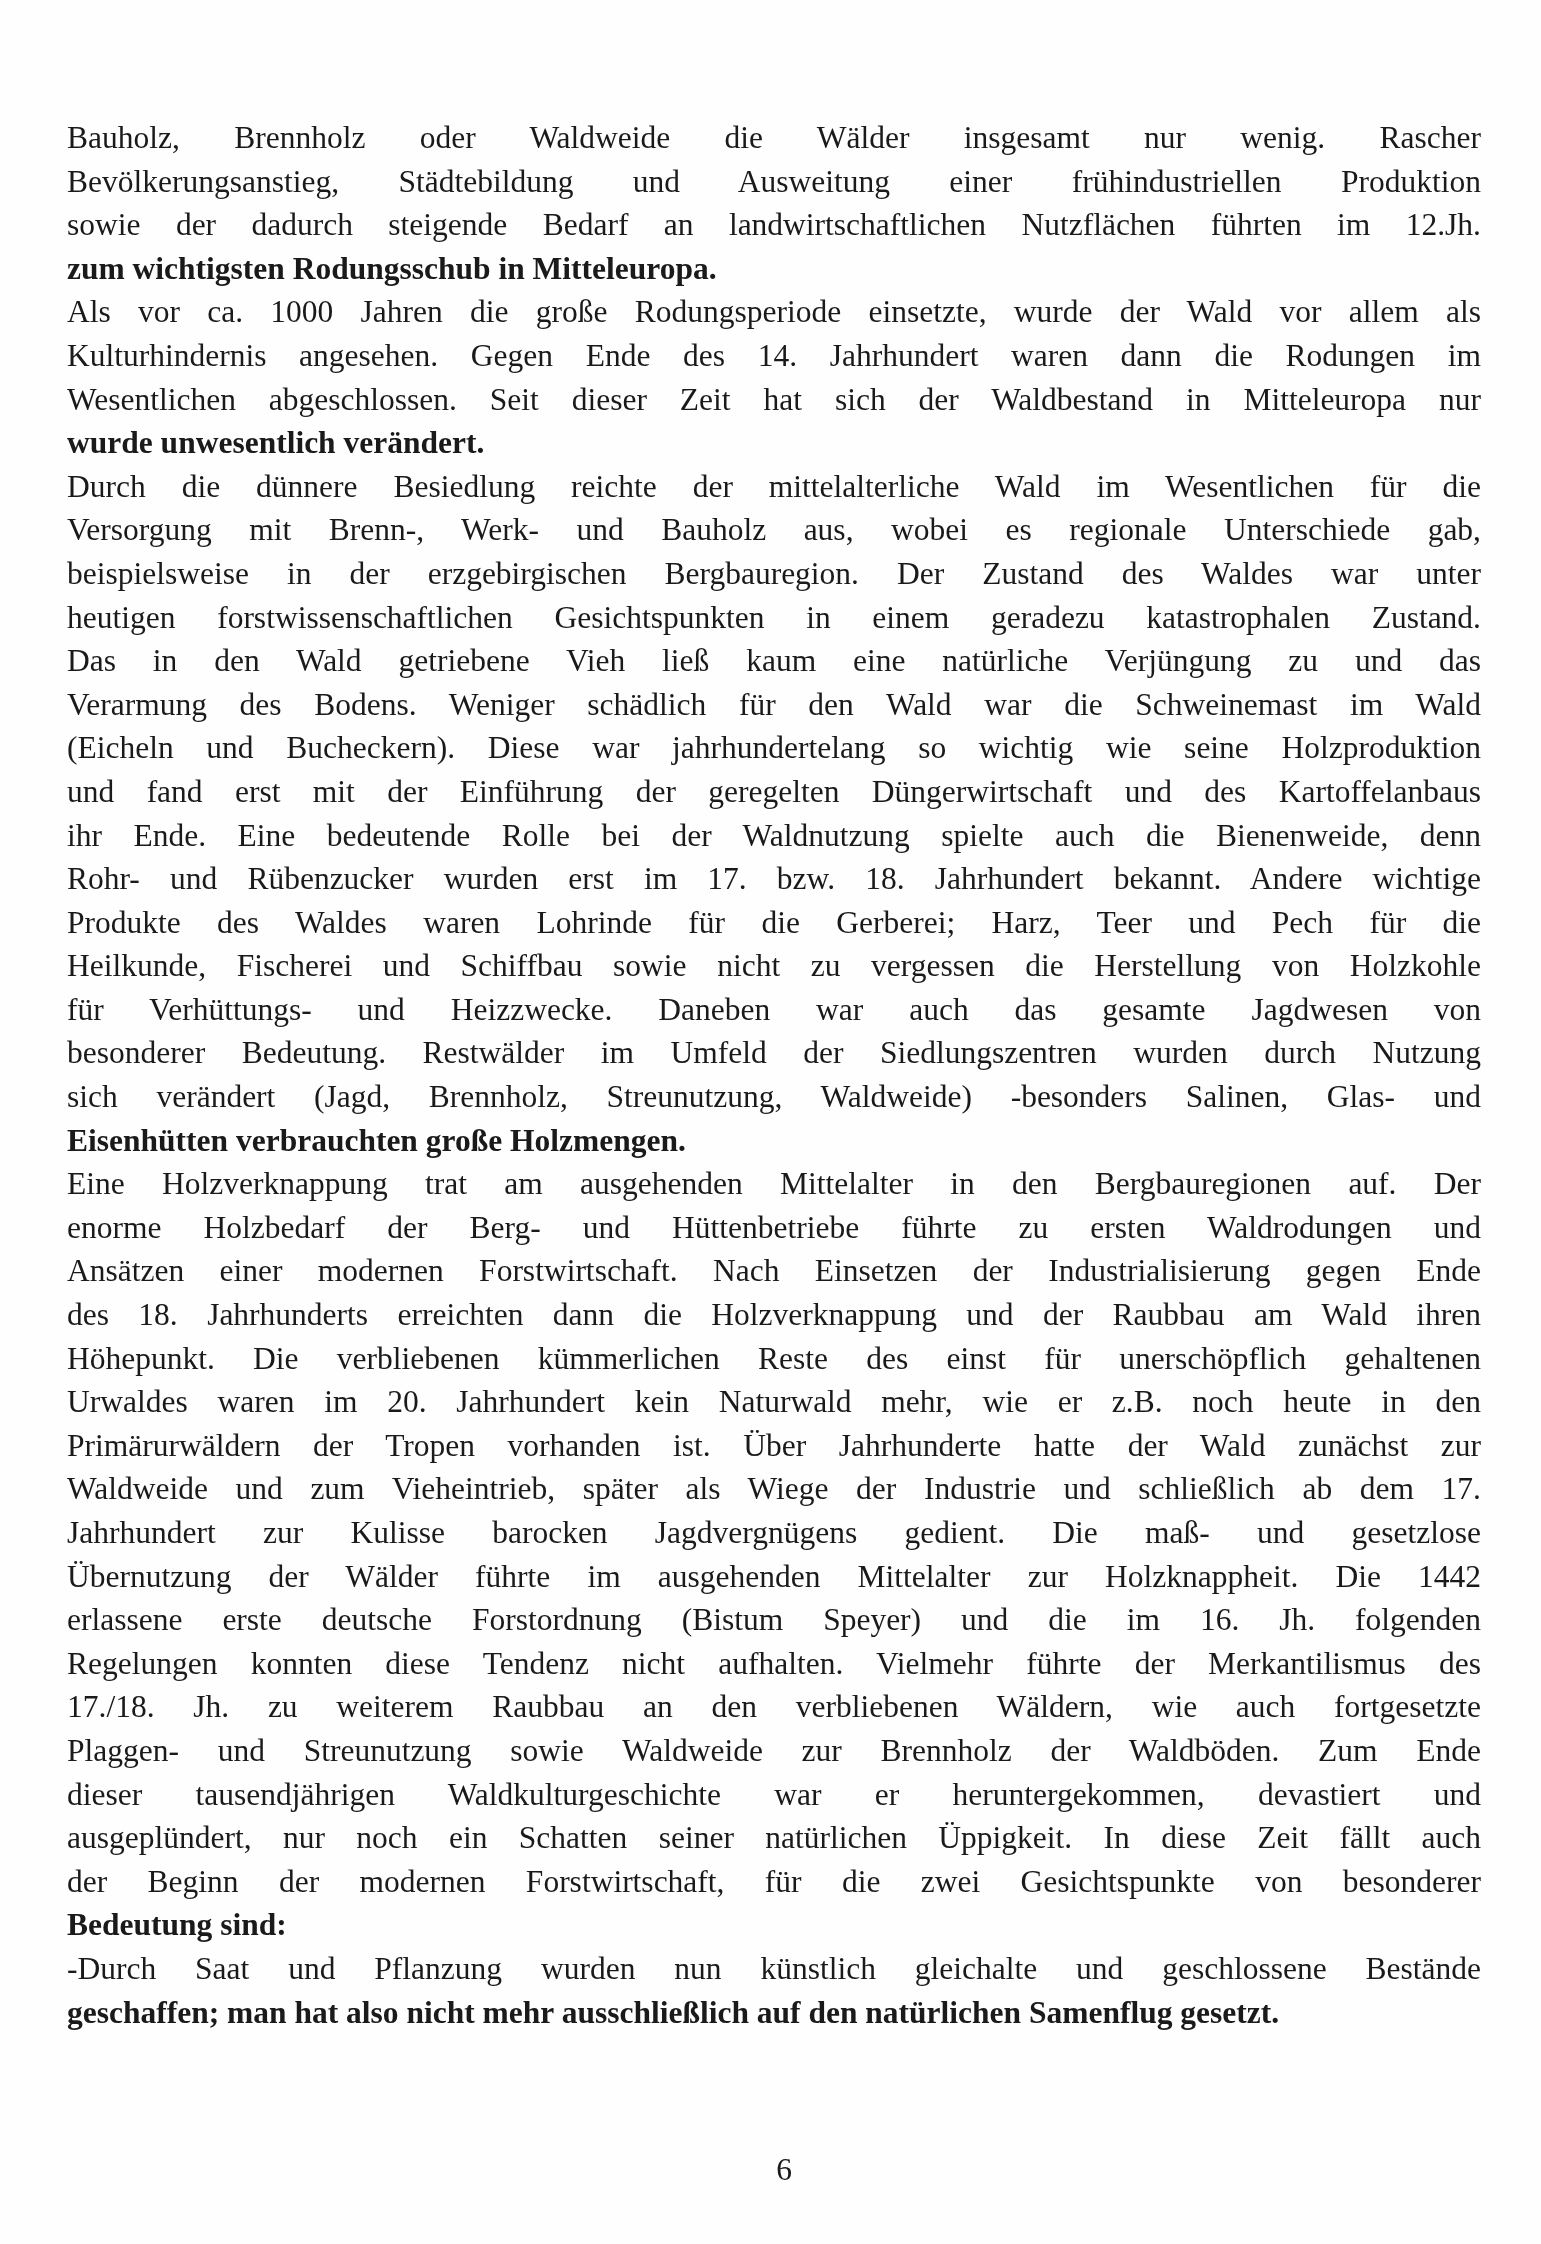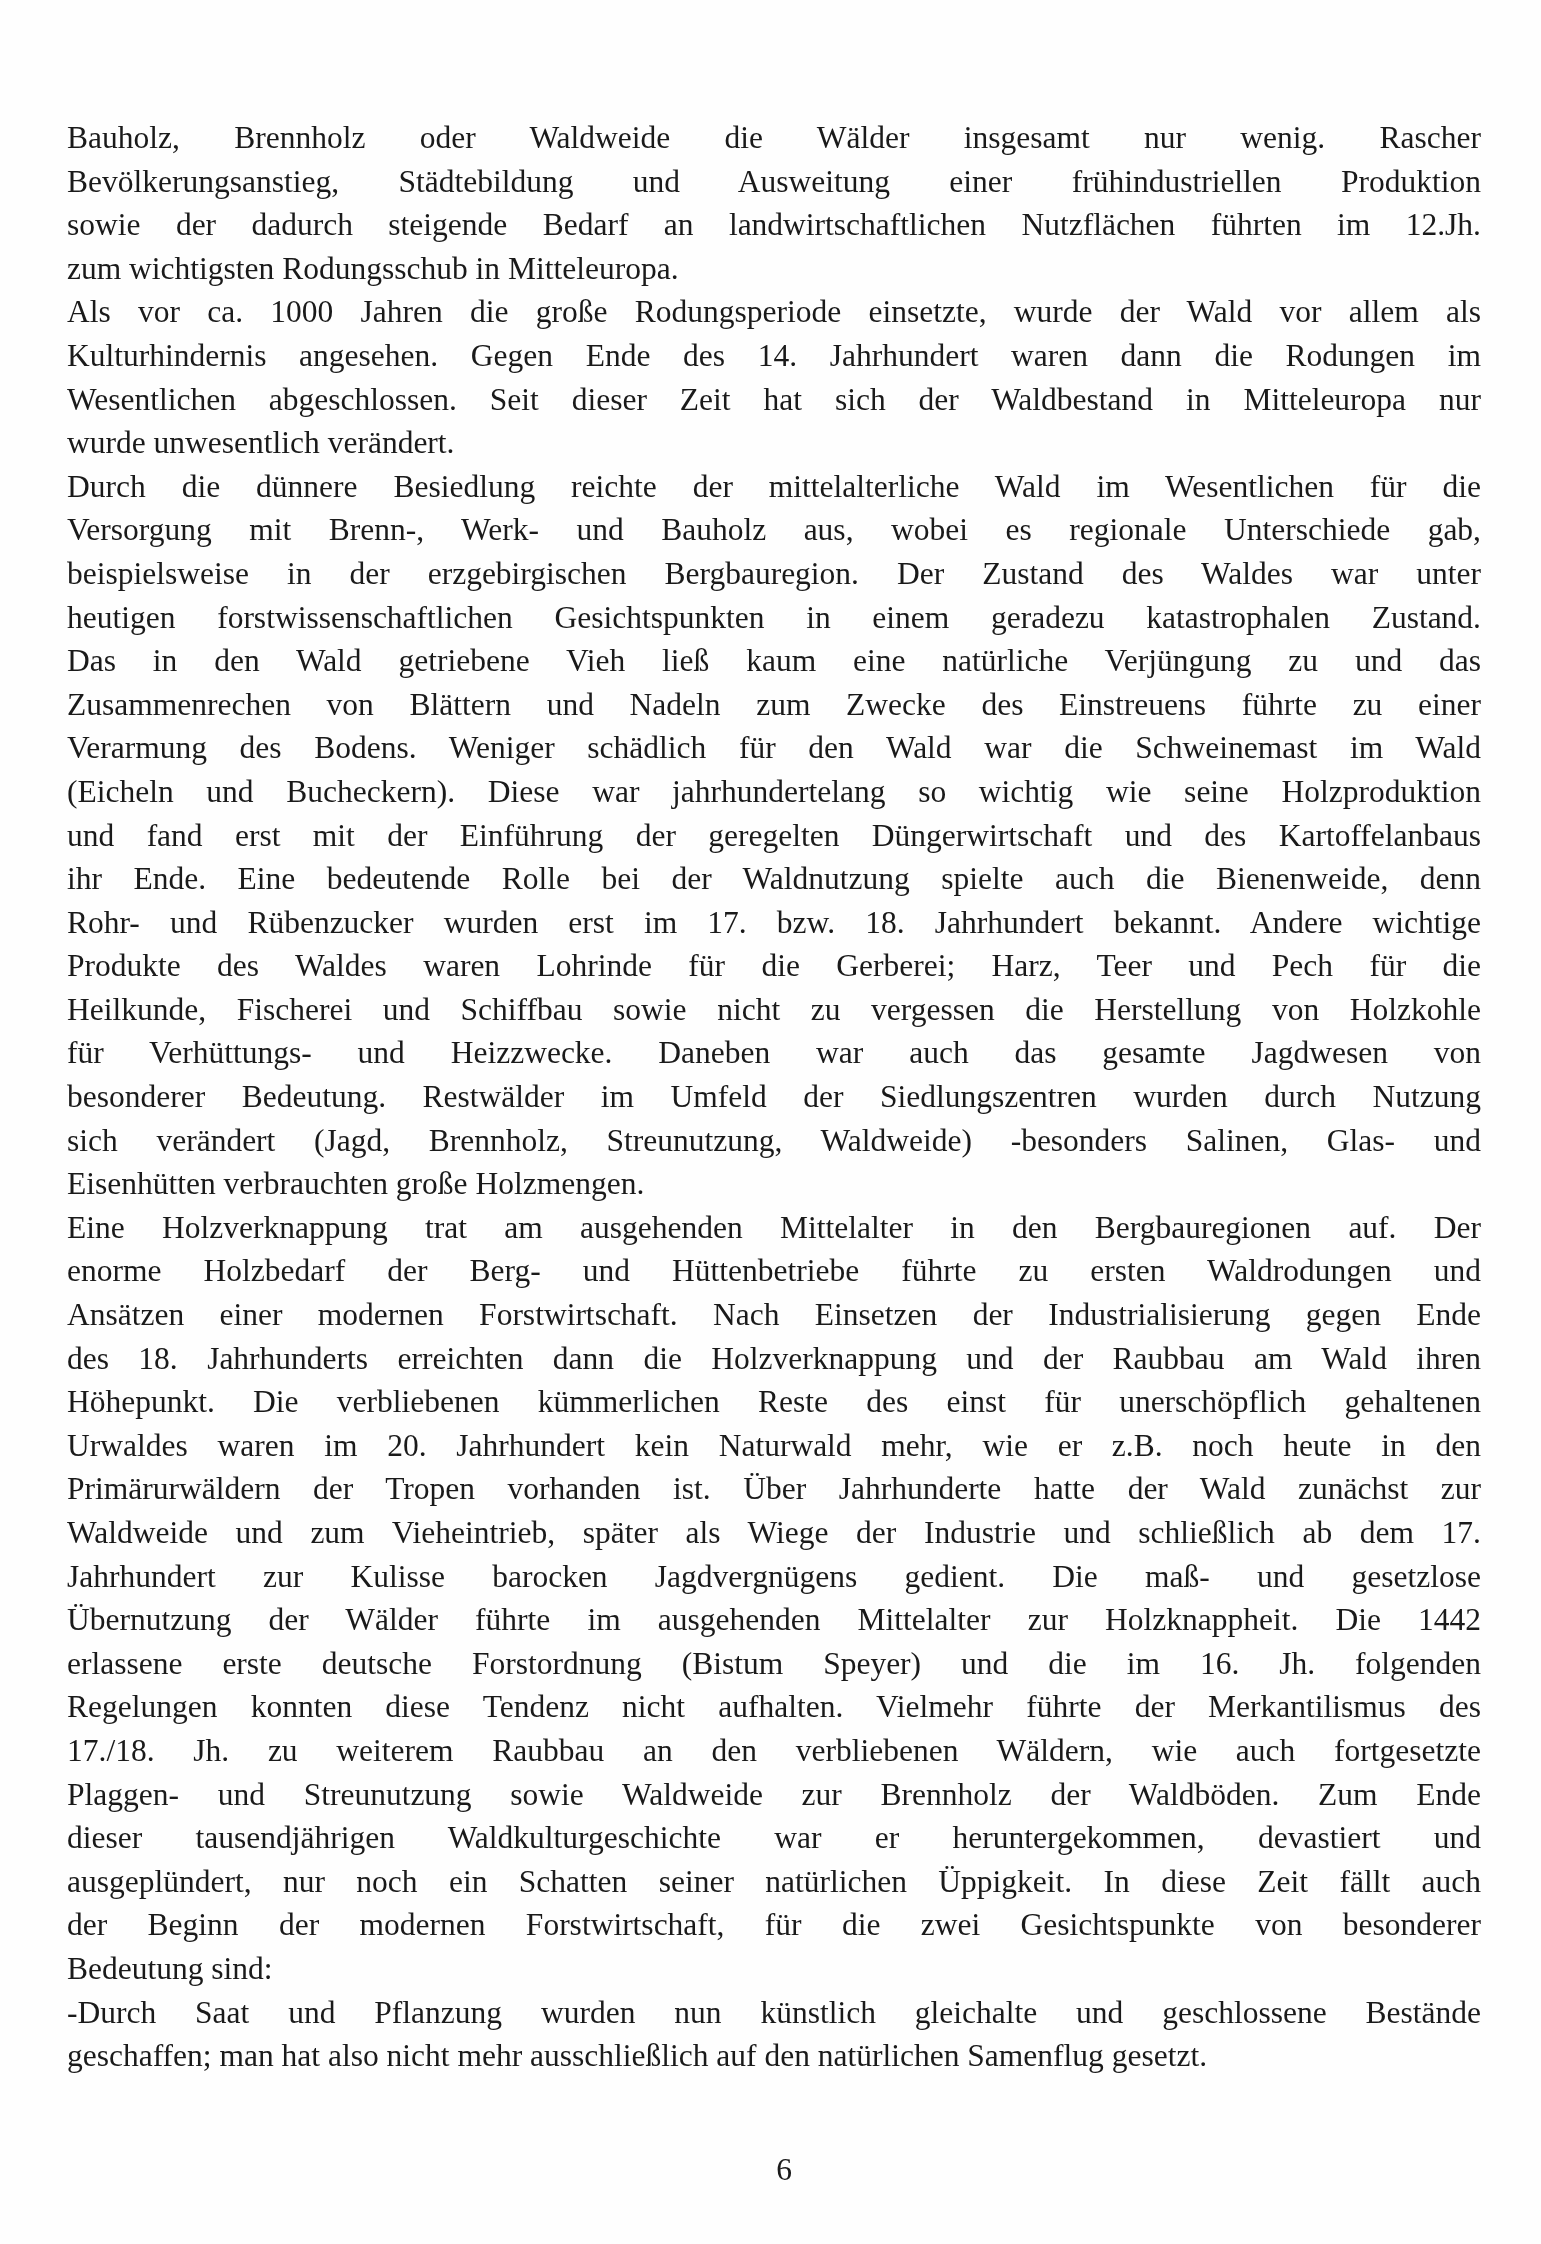--- a/index.html
+++ b/index.html
@@ -34,20 +34,21 @@
       display: block;
       height: 43.6px;
       white-space: nowrap;
       text-align: justify;
       text-align-last: justify;
       overflow: visible;
     }
     .line.last {
       text-align: left;
       text-align-last: left;
+      font-weight: bold;
     }
     .page-number {
       position: absolute;
       left: 0;
       width: 1568px;
       top: 2150px;
       text-align: center;
       font-size: 31.5px;
       line-height: 40px;
     }
@@ -71,21 +72,20 @@
       <span class="line" style="white-space: normal; overflow: hidden;">Wesentlichen abgeschlossen. Seit dieser Zeit hat sich der Waldbestand in Mitteleuropa nur</span>
       <span class="line last" style="white-space: normal; overflow: hidden;">wurde unwesentlich verändert.</span>
     </div>
 
     <div>
       <span class="line" style="white-space: normal; overflow: hidden;">Durch die dünnere Besiedlung reichte der mittelalterliche Wald im Wesentlichen für die</span>
       <span class="line" style="white-space: normal; overflow: hidden;">Versorgung mit Brenn-, Werk- und Bauholz aus, wobei es regionale Unterschiede gab,</span>
       <span class="line" style="white-space: normal; overflow: hidden;">beispielsweise in der erzgebirgischen Bergbauregion. Der Zustand des Waldes war unter</span>
       <span class="line" style="white-space: normal; overflow: hidden;">heutigen forstwissenschaftlichen Gesichtspunkten in einem geradezu katastrophalen Zustand.</span>
       <span class="line" style="white-space: normal; overflow: hidden;">Das in den Wald getriebene Vieh ließ kaum eine natürliche Verjüngung zu und das</span>
-      <span class="line" style="white-space: normal; overflow: hidden;">Zusammenrechen von Blättern und Nadeln zum Zwecke des Einstreuens führte zu einer</span>
       <span class="line" style="white-space: normal; overflow: hidden;">Verarmung des Bodens. Weniger schädlich für den Wald war die Schweinemast im Wald</span>
       <span class="line" style="white-space: normal; overflow: hidden;">(Eicheln und Bucheckern). Diese war jahrhundertelang so wichtig wie seine Holzproduktion</span>
       <span class="line" style="white-space: normal; overflow: hidden;">und fand erst mit der Einführung der geregelten Düngerwirtschaft und des Kartoffelanbaus</span>
       <span class="line" style="white-space: normal; overflow: hidden;">ihr Ende. Eine bedeutende Rolle bei der Waldnutzung spielte auch die Bienenweide, denn</span>
       <span class="line" style="white-space: normal; overflow: hidden;">Rohr- und Rübenzucker wurden erst im 17. bzw. 18. Jahrhundert bekannt. Andere wichtige</span>
       <span class="line" style="white-space: normal; overflow: hidden;">Produkte des Waldes waren Lohrinde für die Gerberei; Harz, Teer und Pech für die</span>
       <span class="line" style="white-space: normal; overflow: hidden;">Heilkunde, Fischerei und Schiffbau sowie nicht zu vergessen die Herstellung von Holzkohle</span>
       <span class="line" style="white-space: normal; overflow: hidden;">für Verhüttungs- und Heizzwecke. Daneben war auch das gesamte Jagdwesen von</span>
       <span class="line" style="white-space: normal; overflow: hidden;">besonderer Bedeutung. Restwälder im Umfeld der Siedlungszentren wurden durch Nutzung</span>
       <span class="line" style="white-space: normal; overflow: hidden;">sich verändert (Jagd, Brennholz, Streunutzung, Waldweide) -besonders Salinen, Glas- und</span>

